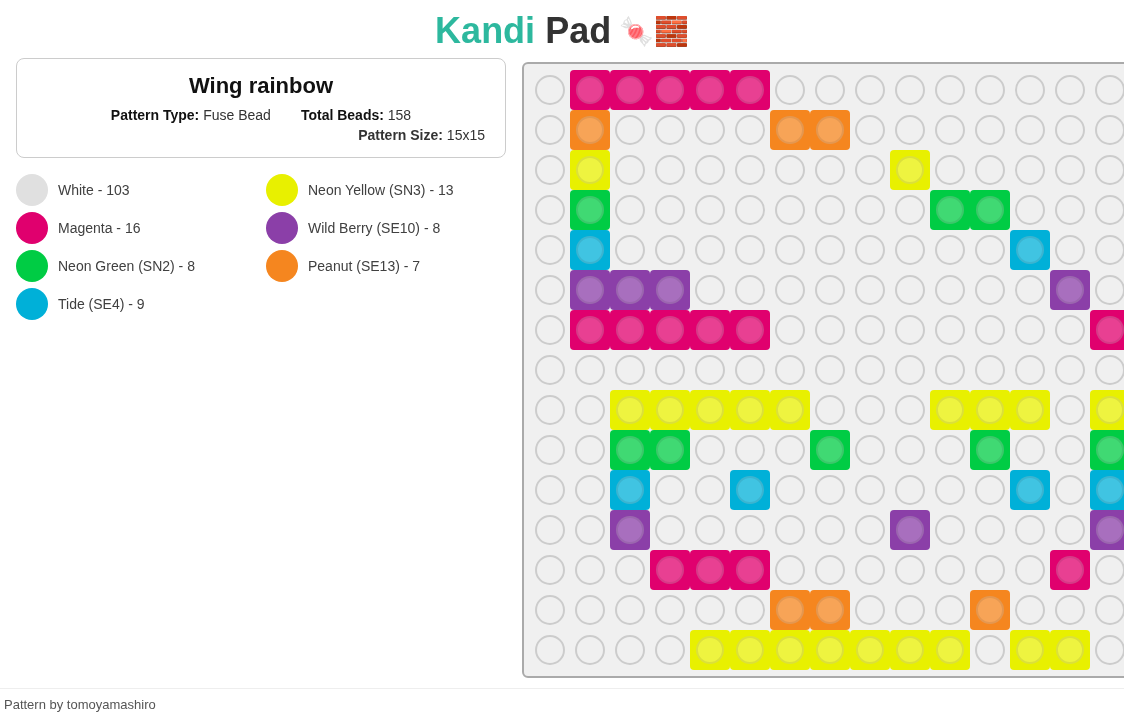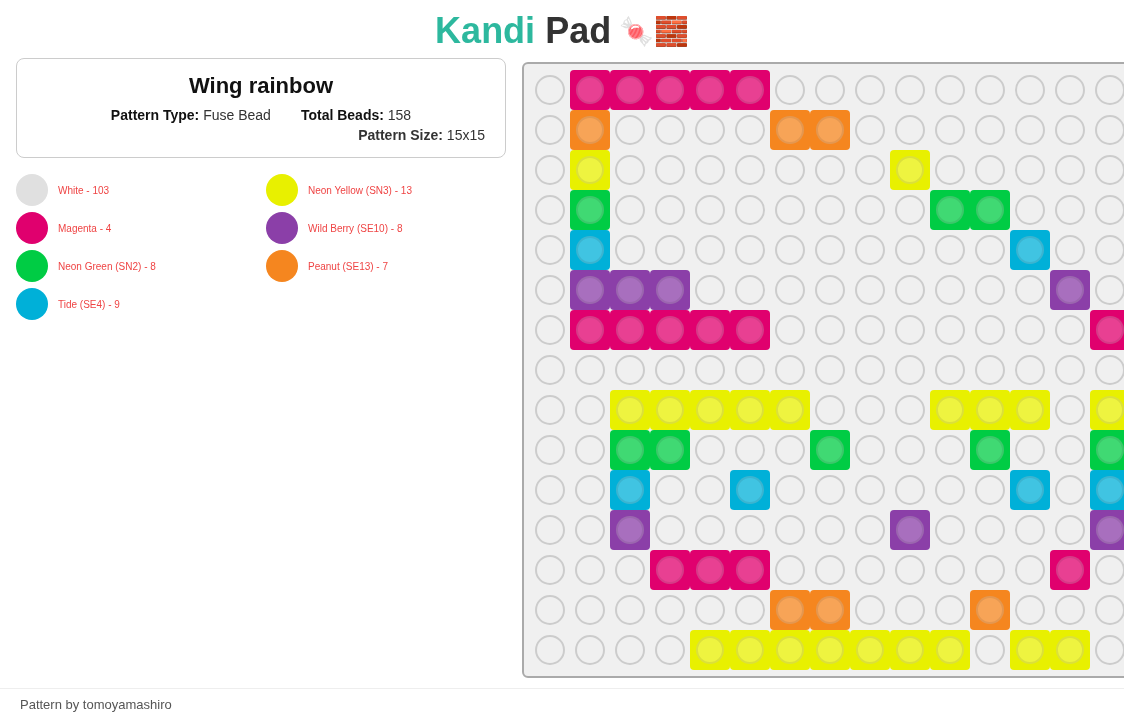--- a/index.html
+++ b/index.html
@@ -66,22 +66,22 @@
     .bead-legend {
       display: grid;
       grid-template-columns: 1fr 1fr;
       gap: 6px 10px;
       padding: 4px 0;
     }
     .bead-item {
       display: flex;
       align-items: center;
       gap: 10px;
-      font-size: 10px;
-      color: #ef4444;
+      font-size: 14px;
+      color: #404040;
     }
     .bead-circle {
       width: 32px;
       height: 32px;
       border-radius: 50%;
       flex-shrink: 0;
     }
     .right-panel {
       flex: 1;
       display: flex;
@@ -131,21 +131,21 @@
       width: 28px;
       height: 28px;
       border-radius: 50%;
       background: rgba(255,255,255,0.25);
       border: 2px solid rgba(0,0,0,0.08);
     }
     .footer {
       display: flex;
       justify-content: space-between;
       align-items: center;
-      padding: 8px 20px;
+      padding: 8px 4px;
       font-size: 13px;
       color: #555;
       background: #fff;
       border-top: 1px solid #eee;
     }
   </style>
 </head>
 <body>
 
 <div class="header">
@@ -180,21 +180,21 @@
     <div class="bead-item">
       <div class="bead-circle" style="background:#e0e0e0;"></div>
       <span>White - 103</span>
     </div>
         <div class="bead-item">
       <div class="bead-circle" style="background:#e8f000;"></div>
       <span>Neon Yellow (SN3) - 13</span>
     </div>
         <div class="bead-item">
       <div class="bead-circle" style="background:#e0006e;"></div>
-      <span>Magenta - 4</span>
+      <span>Magenta - 16</span>
     </div>
         <div class="bead-item">
       <div class="bead-circle" style="background:#8b3fa8;"></div>
       <span>Wild Berry (SE10) - 8</span>
     </div>
         <div class="bead-item">
       <div class="bead-circle" style="background:#00cc44;"></div>
       <span>Neon Green (SN2) - 8</span>
     </div>
         <div class="bead-item">

